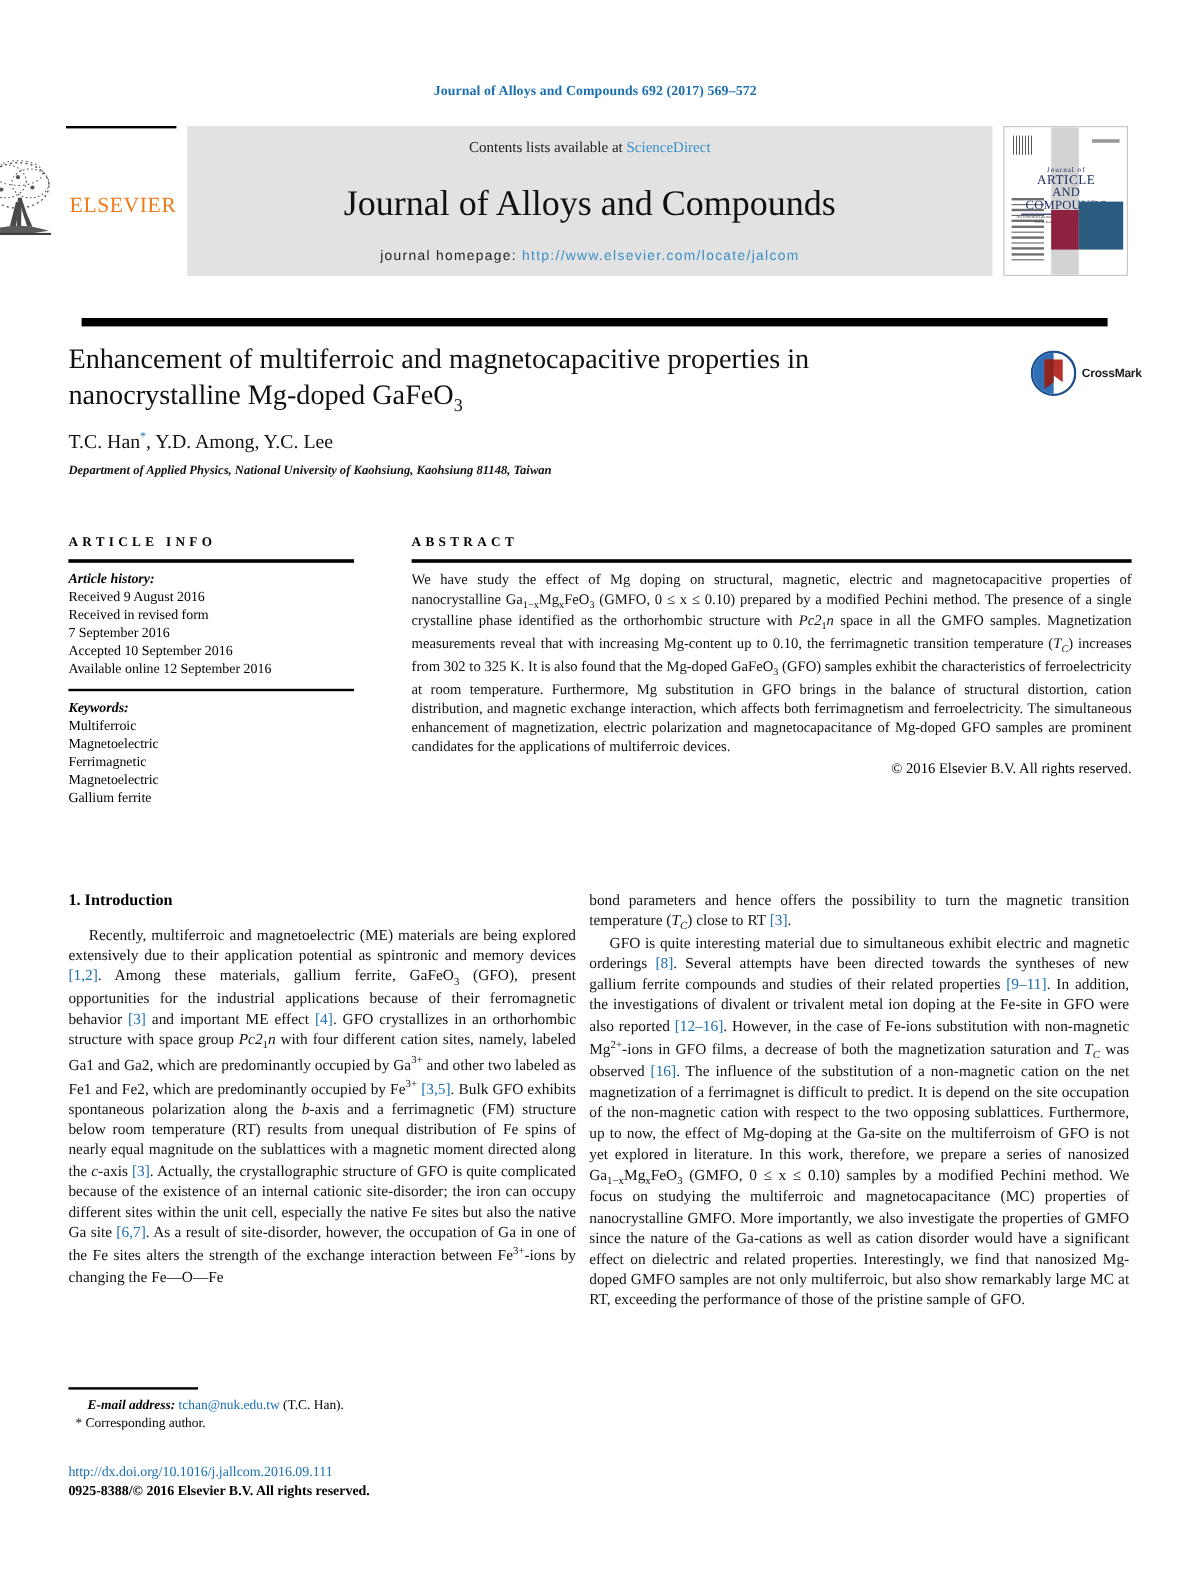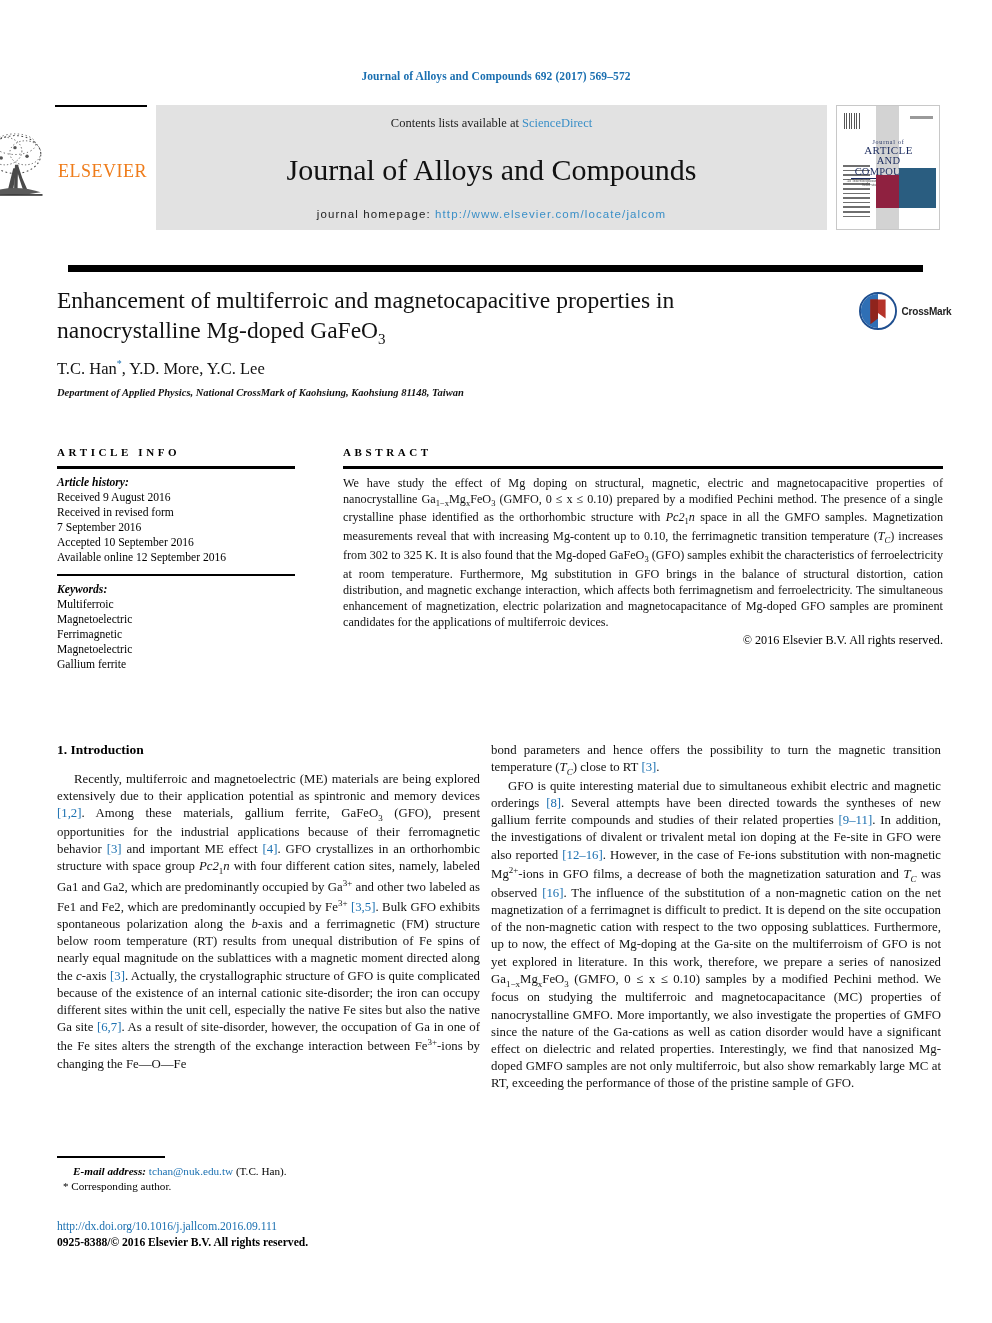--- a/index.html
+++ b/index.html
@@ -410,24 +410,24 @@
     <svg class="cm-badge" viewBox="0 0 40 40" aria-hidden="true">
       <circle cx="20" cy="20" r="19" fill="#ffffff" stroke="#1f4f8f" stroke-width="2"></circle>
       <path d="M20 2 a18 18 0 0 0 0 36 z" fill="#2f6fb5"></path>
       <path d="M12 8 h16 v20 l-8 -6 l-8 6 z" fill="#b5332a"></path>
       <path d="M12 8 h8 v20 l-8 6 z" fill="#8f241c"></path>
     </svg>
     <span class="cm-word">CrossMark</span>
   </div>
 
   <div class="authors">
-    <span>T.C. Han</span><sup>*</sup><span>, Y.D. More, Y.C. Lee</span>
-  </div>
-
-  <div class="affiliation">Department of Applied Physics, National CrossMark of Kaohsiung, Kaohsiung 81148, Taiwan</div>
+    <span>T.C. Han</span><sup>*</sup><span>, Y.D. Among, Y.C. Lee</span>
+  </div>
+
+  <div class="affiliation">Department of Applied Physics, National University of Kaohsiung, Kaohsiung 81148, Taiwan</div>
 
   <div class="artinfo">
     <div class="sec-head">ARTICLE INFO</div>
     <div class="hr-thick"></div>
     <div class="info-block">
       <div class="ital">Article history:</div>
       <div>Received 9 August 2016</div>
       <div>Received in revised form</div>
       <div>7 September 2016</div>
       <div>Accepted 10 September 2016</div>

